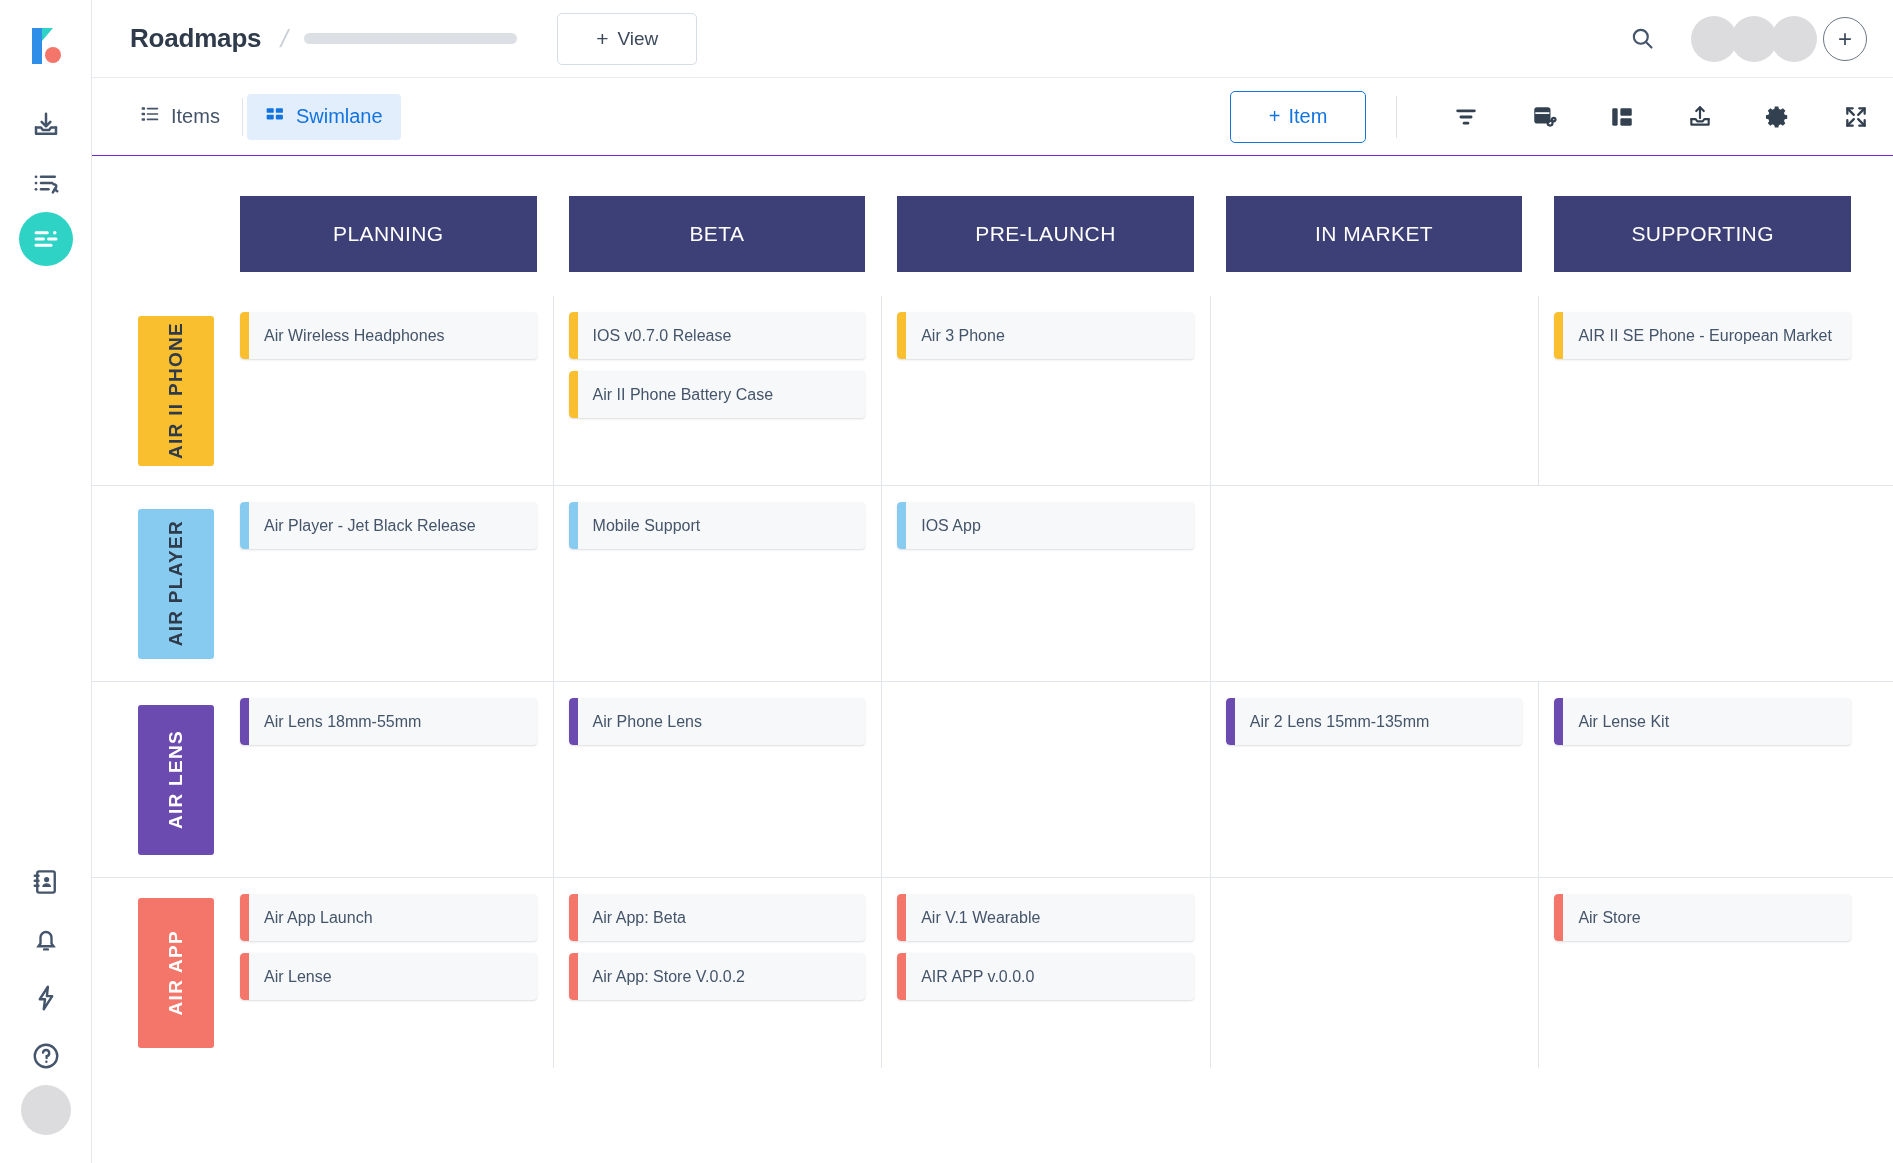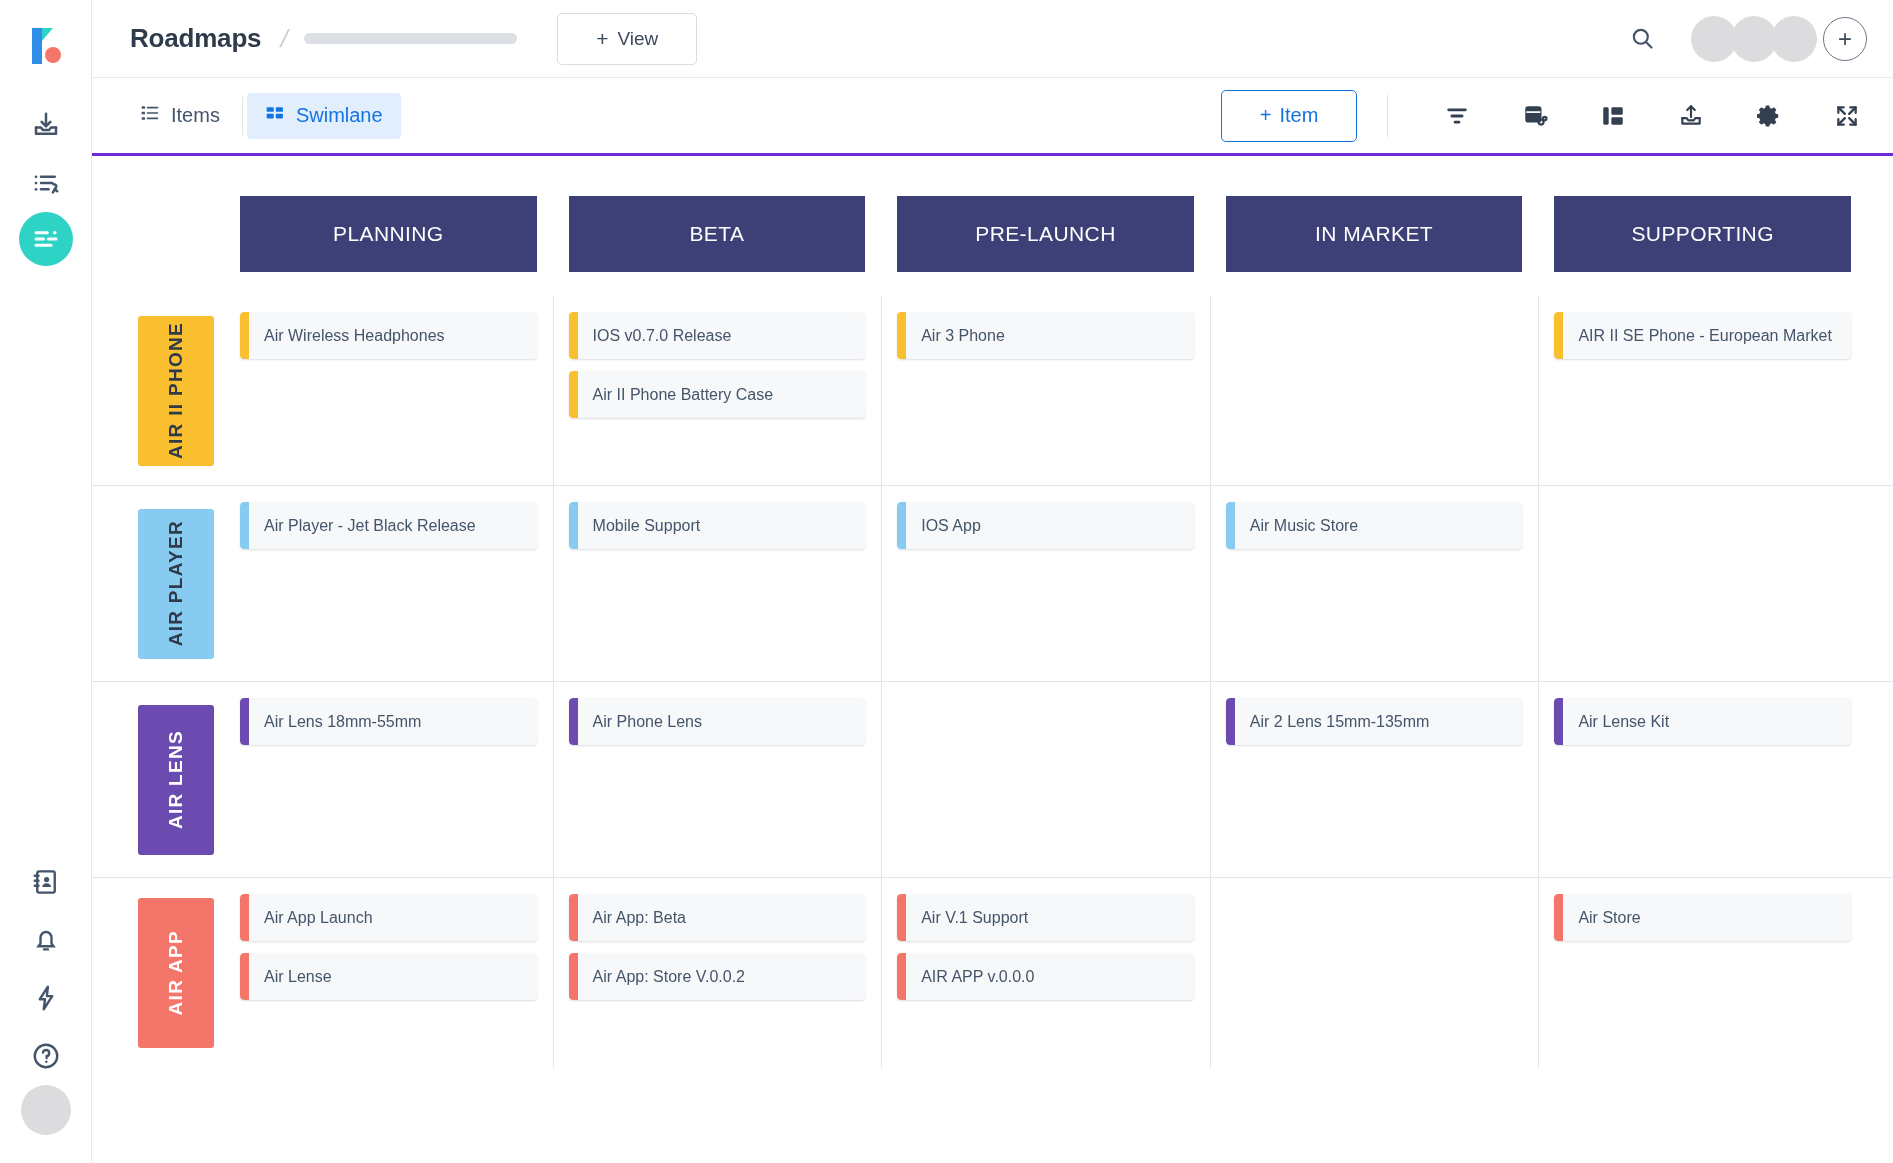--- a/index.html
+++ b/index.html
@@ -128,24 +128,24 @@
     margin-left: 6px;
     display: flex; align-items: center; justify-content: center;
     font-size: 24px; color: #3d4a5c; line-height: 1;
     cursor: pointer;
   }
 
   
   .toolbar {
     height: 78px;
     flex: 0 0 78px;
-    border-bottom: 3px solid #6d28d9;
-    display: flex;
-    align-items: center;
-    padding: 0 24px 0 30px;
+    border-bottom: 1px solid #6d28d9;
+    display: flex;
+    align-items: center;
+    padding: 0 15px 0 30px;
     background: #fff;
   }
   .tab {
     display: flex; align-items: center; gap: 11px;
     height: 46px;
     padding: 0 18px;
     border-radius: 4px;
     font-size: 20px;
     color: #44546a;
     cursor: pointer;
@@ -538,23 +538,20 @@
             <div class="lane-cols">
               <div class="lane-col">
                 <div class="card c-blue">Air Player - Jet Black Release</div>
               </div>
               <div class="lane-col">
                 <div class="card c-blue">Mobile Support</div>
               </div>
               <div class="lane-col">
                 <div class="card c-blue">IOS App</div>
               </div>
-              <div class="lane-col">
-                <div class="card c-blue">Air Music Store</div>
-              </div>
               <div class="lane-col"></div>
             </div>
           </div>
           <div class="lane" style="height: 196px;">
             <div class="lane-label-wrap">
               <div class="lane-label" style="background: rgb(108, 75, 176); color: rgb(255, 255, 255);">
                 <span>AIR LENS</span>
               </div>
             </div>
             <div class="lane-cols">
@@ -582,21 +579,21 @@
             <div class="lane-cols">
               <div class="lane-col">
                 <div class="card c-red">Air App Launch</div>
                 <div class="card c-red">Air Lense</div>
               </div>
               <div class="lane-col">
                 <div class="card c-red">Air App: Beta</div>
                 <div class="card c-red">Air App: Store V.0.0.2</div>
               </div>
               <div class="lane-col">
-                <div class="card c-red">Air V.1 Support</div>
+                <div class="card c-red">Air V.1 Wearable</div>
                 <div class="card c-red">AIR APP v.0.0.0</div>
               </div>
               <div class="lane-col"></div>
               <div class="lane-col">
                 <div class="card c-red">Air Store</div>
               </div>
             </div>
           </div>
         </div>
     </div>

